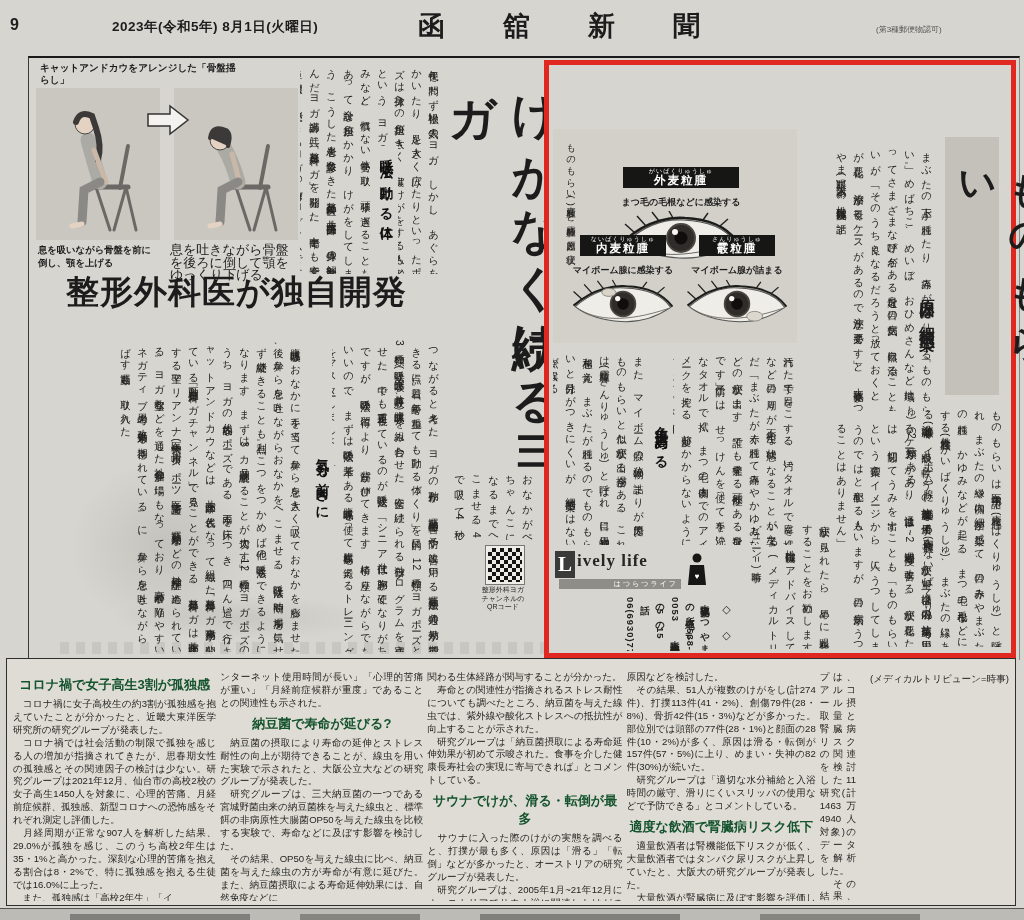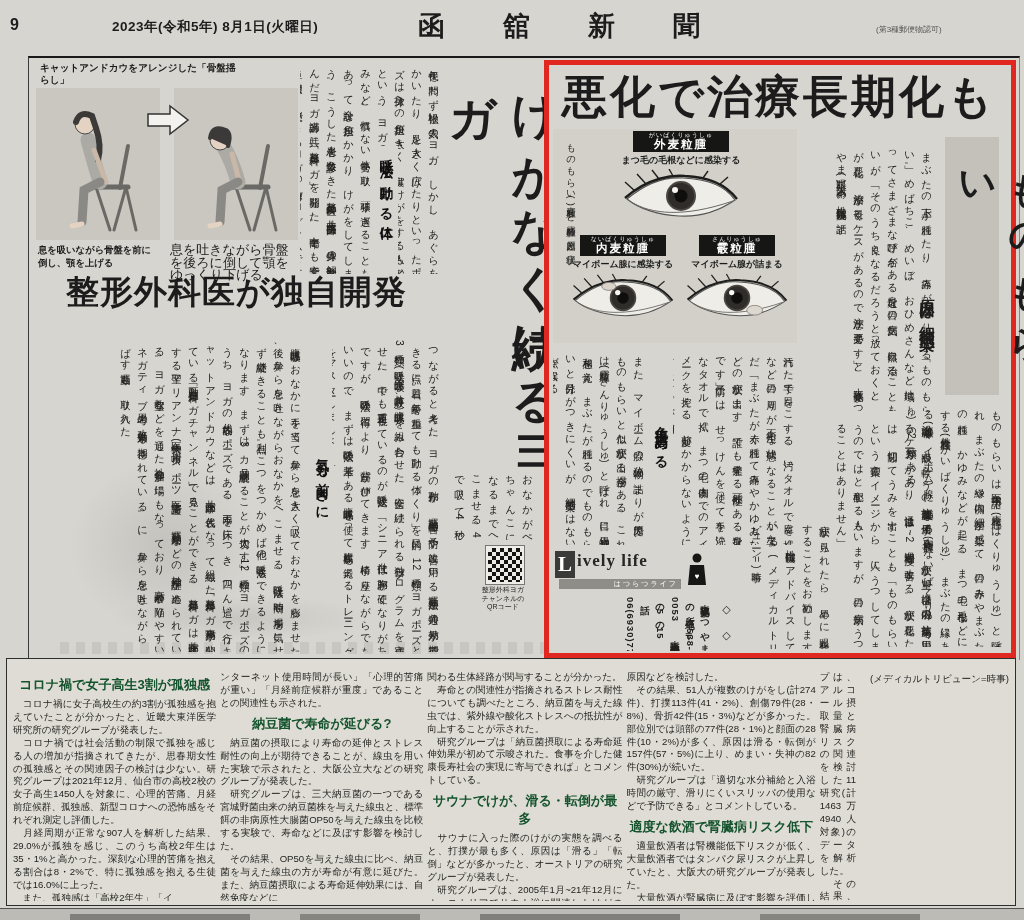--- a/index.html
+++ b/index.html
@@ -22,21 +22,21 @@
     font-size:13.5px;letter-spacing:3px;background:#d7d5cf;padding:2px 3px;
     color:#111;
   }
   
   .bcol{overflow:hidden;height:100%}
   .bhl{font-weight:bold;text-align:center;font-size:13px;margin:5px 0 4px;color:#14532d}
   .bbody{font-size:9.6px;line-height:12.9px;text-align:justify;white-space:pre-line;color:#242422}
   .eyelabel{background:#161614;color:#fff;text-align:center;padding:1px 0 2px;margin:0 auto}
   .eyelabel .ruby{display:block;font-size:6px;line-height:6px;letter-spacing:1px}
   .eyelabel .kanji{display:block;font-size:11.5px;line-height:12px;font-weight:bold;letter-spacing:2px}
-  .eyedesc{font-size:9px;font-weight:bold;text-align:center;margin-top:2px;white-space:nowrap}
+  .eyedesc{font-size:9px;font-weight:bold;text-align:center;margin-top:8px;white-space:nowrap}
   .ghost{position:absolute;pointer-events:none}
 </style>
 </head>
 <body>
 
 <div class="abs" style="left:0;top:0;width:1024px;height:56px;">
   <div class="abs" style="left:10px;top:16px;font-size:16px;font-weight:bold;">9</div>
   <div class="abs" style="left:112px;top:18px;font-size:13.5px;font-weight:bold;letter-spacing:.5px;">2023年(令和5年)  8月1日(火曜日)</div>
   <div class="abs serif" style="left:418px;top:8px;font-size:27px;font-weight:900;letter-spacing:58px;white-space:nowrap;">函舘新聞</div>
   <div class="abs" style="left:876px;top:24px;font-size:8px;color:#555;">(第3種郵便物認可)</div>
@@ -104,27 +104,26 @@
 
   <div class="abs" style="left:486px;top:546px;width:34px;height:34px;border:2px solid #efede8;outline:1px solid #777;
               background-image:repeating-conic-gradient(#141414 0% 25%,#eceae4 0% 50%);background-size:8px 8px;"></div>
   <div class="abs" style="left:466px;top:586px;width:74px;font-size:7px;line-height:8.5px;text-align:center;white-space:pre-line;">整形外科ヨガ
 チャンネルの
 QRコード</div>
 </div>
 
 <div class="abs" style="left:544px;top:60px;width:462px;height:588px;border:5px solid #e02720;background:#d7d5cf;">
 
-  <div class="abs serif" style="left:4px;top:2px;width:452px;font-size:45px;font-weight:900;letter-spacing:3px;text-align:center;white-space:nowrap;">悪化で治療長期化も</div>
 
   <div class="abs" style="left:4px;top:64px;width:244px;height:214px;background:#d2d0c9;">
     <div class="vt vt-sm" style="left:0px;top:8px;width:26px;height:198px;font-weight:normal;">ものもらい(麦粒腫)と霰粒腫の原因と症状</div>
 
     <div class="abs" style="left:62px;top:2px;width:132px;">
-      <div class="eyelabel" style="width:96px;">
+      <div class="eyelabel" style="width:116px;margin-top:36px;">
         <span class="ruby">がいばくりゅうしゅ</span>
         <span class="kanji">外麦粒腫</span>
       </div>
       <div class="eyedesc">まつ毛の毛根などに感染する</div>
       <svg width="120" height="52" viewBox="0 0 120 52" style="display:block;margin:2px auto 0;">
         <path d="M6,30 C30,10 50,8 62,9 C88,10 105,18 114,31 C95,44 75,48 58,47 C38,46 18,40 6,30 Z" fill="#efede8" stroke="#555" stroke-width="1.2"></path>
         <circle cx="60" cy="27" r="15" fill="#4a4642"></circle>
           <circle cx="60" cy="27" r="13" fill="#2f2c29"></circle>
         <circle cx="60" cy="27" r="6.5" fill="#0f0e0d"></circle>
           <circle cx="54" cy="21" r="3" fill="#f7f6f3"></circle>

